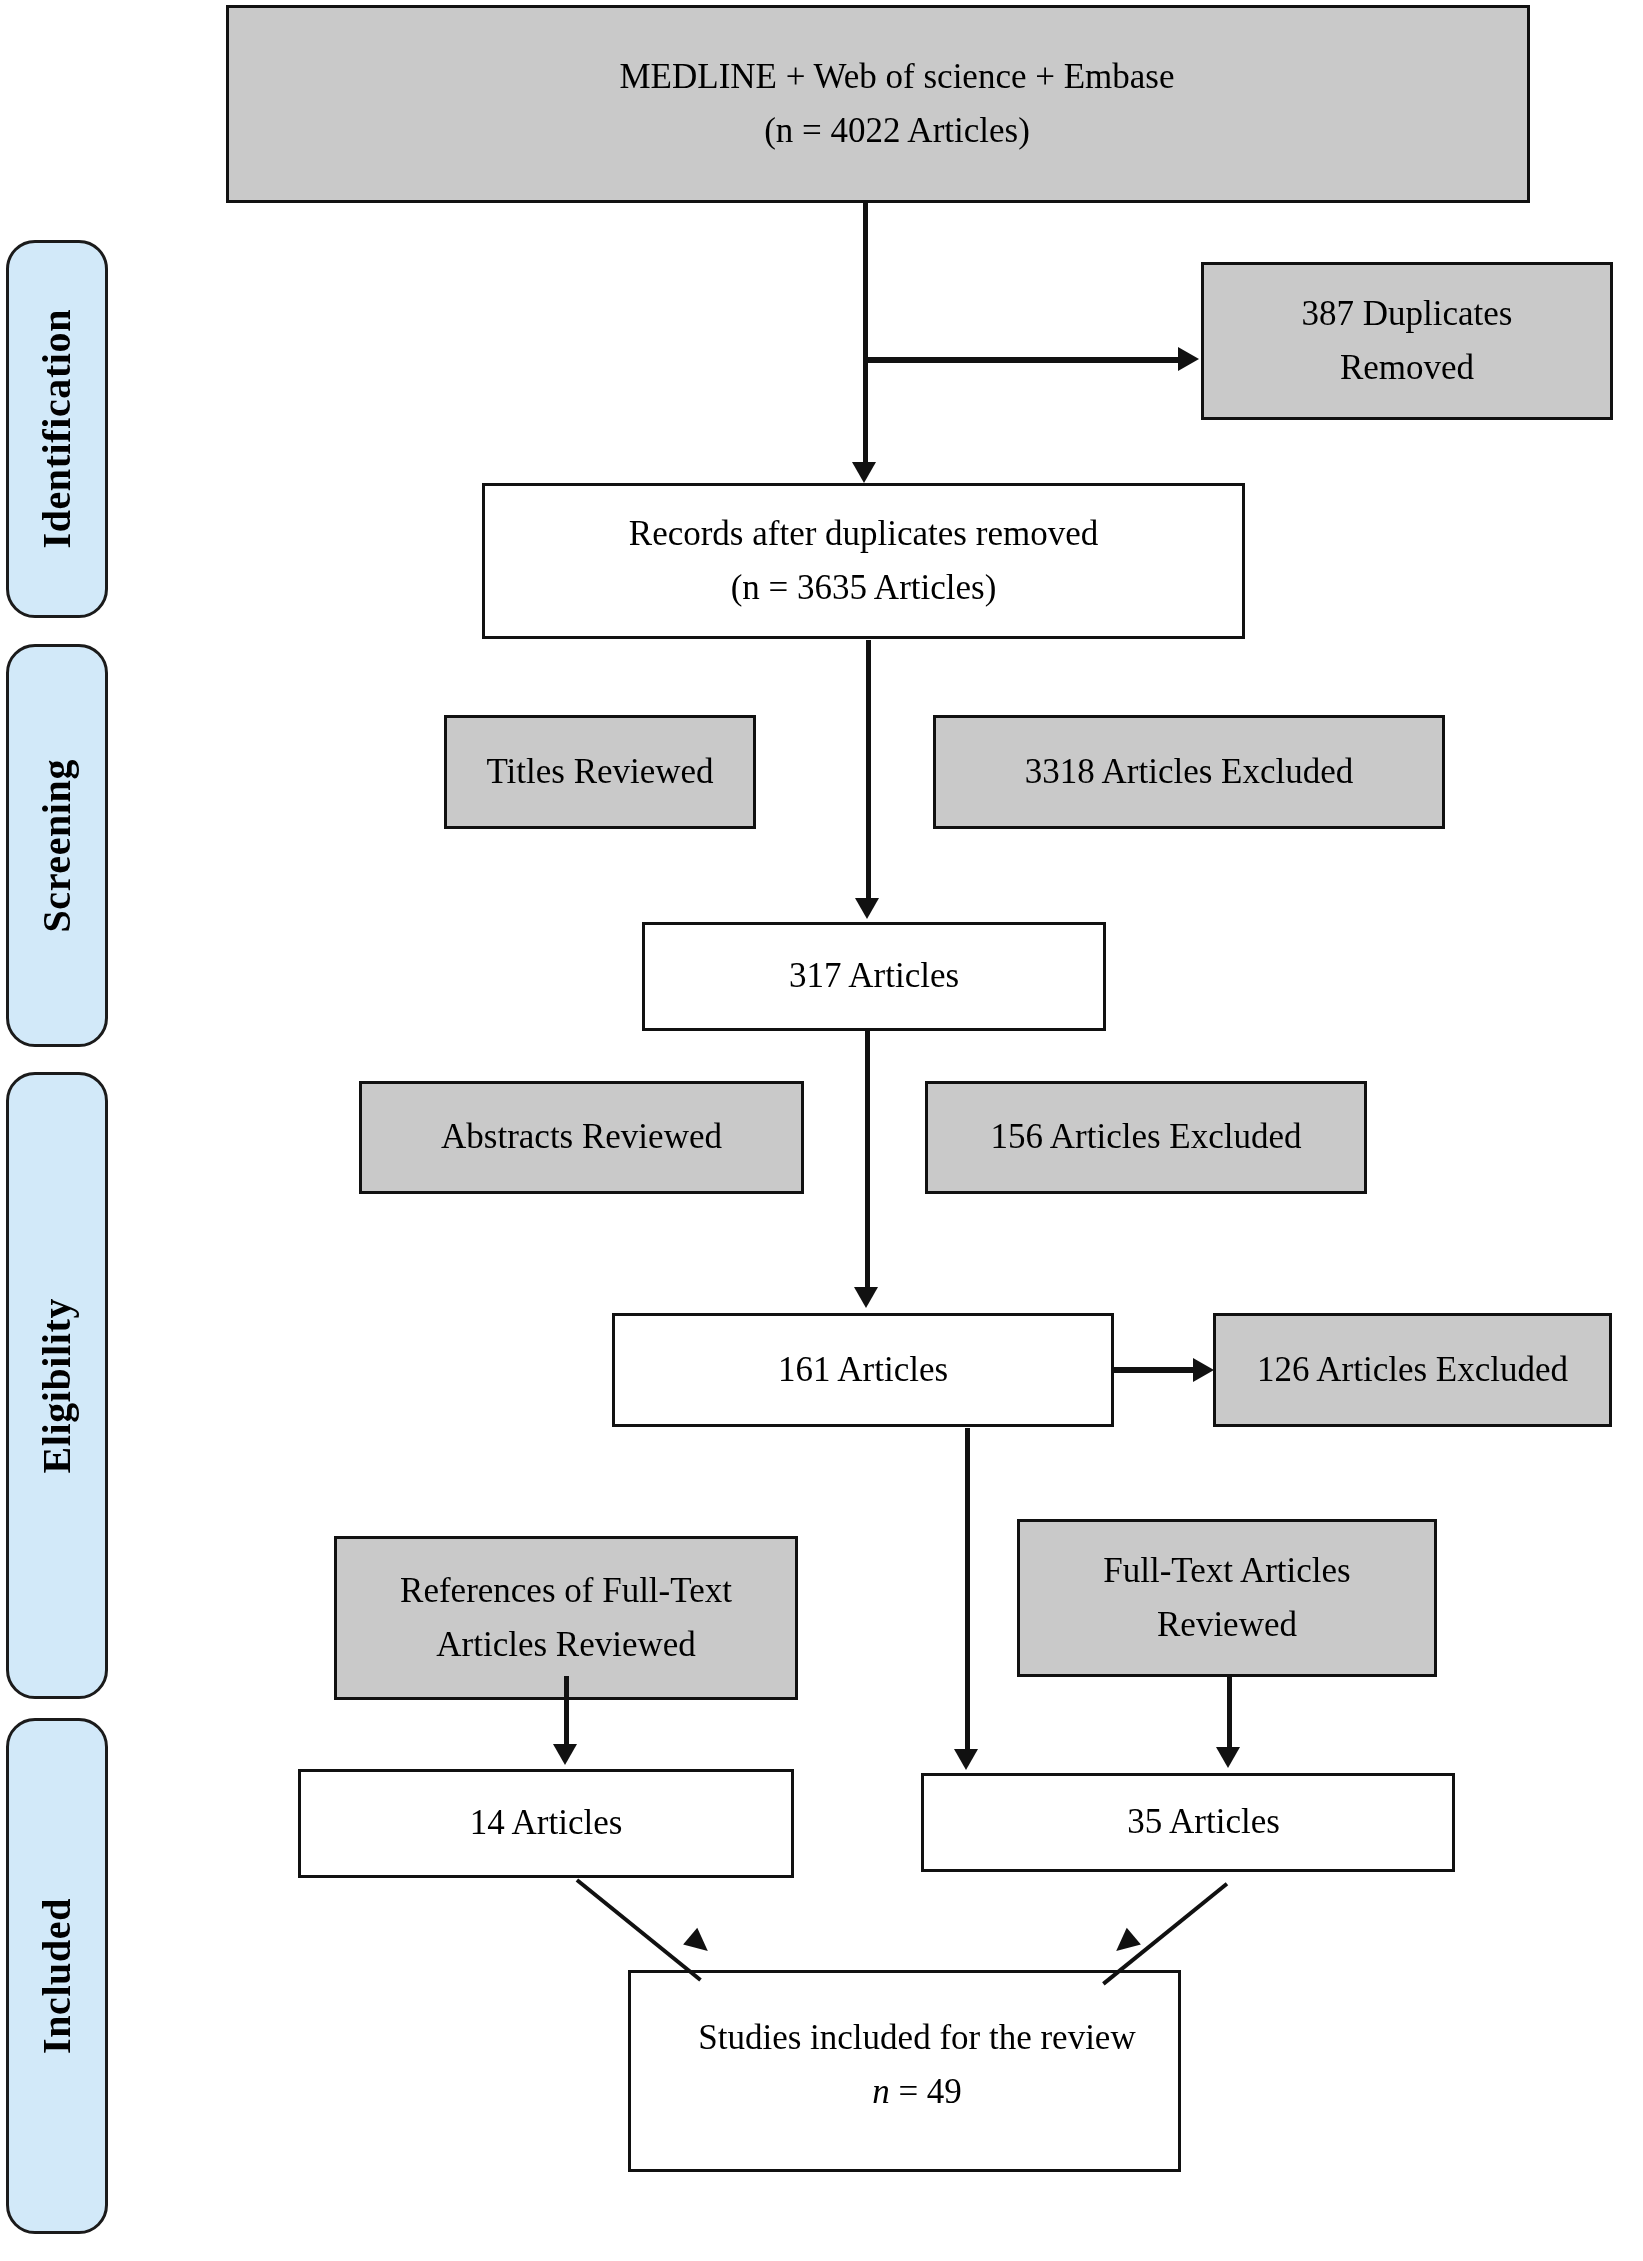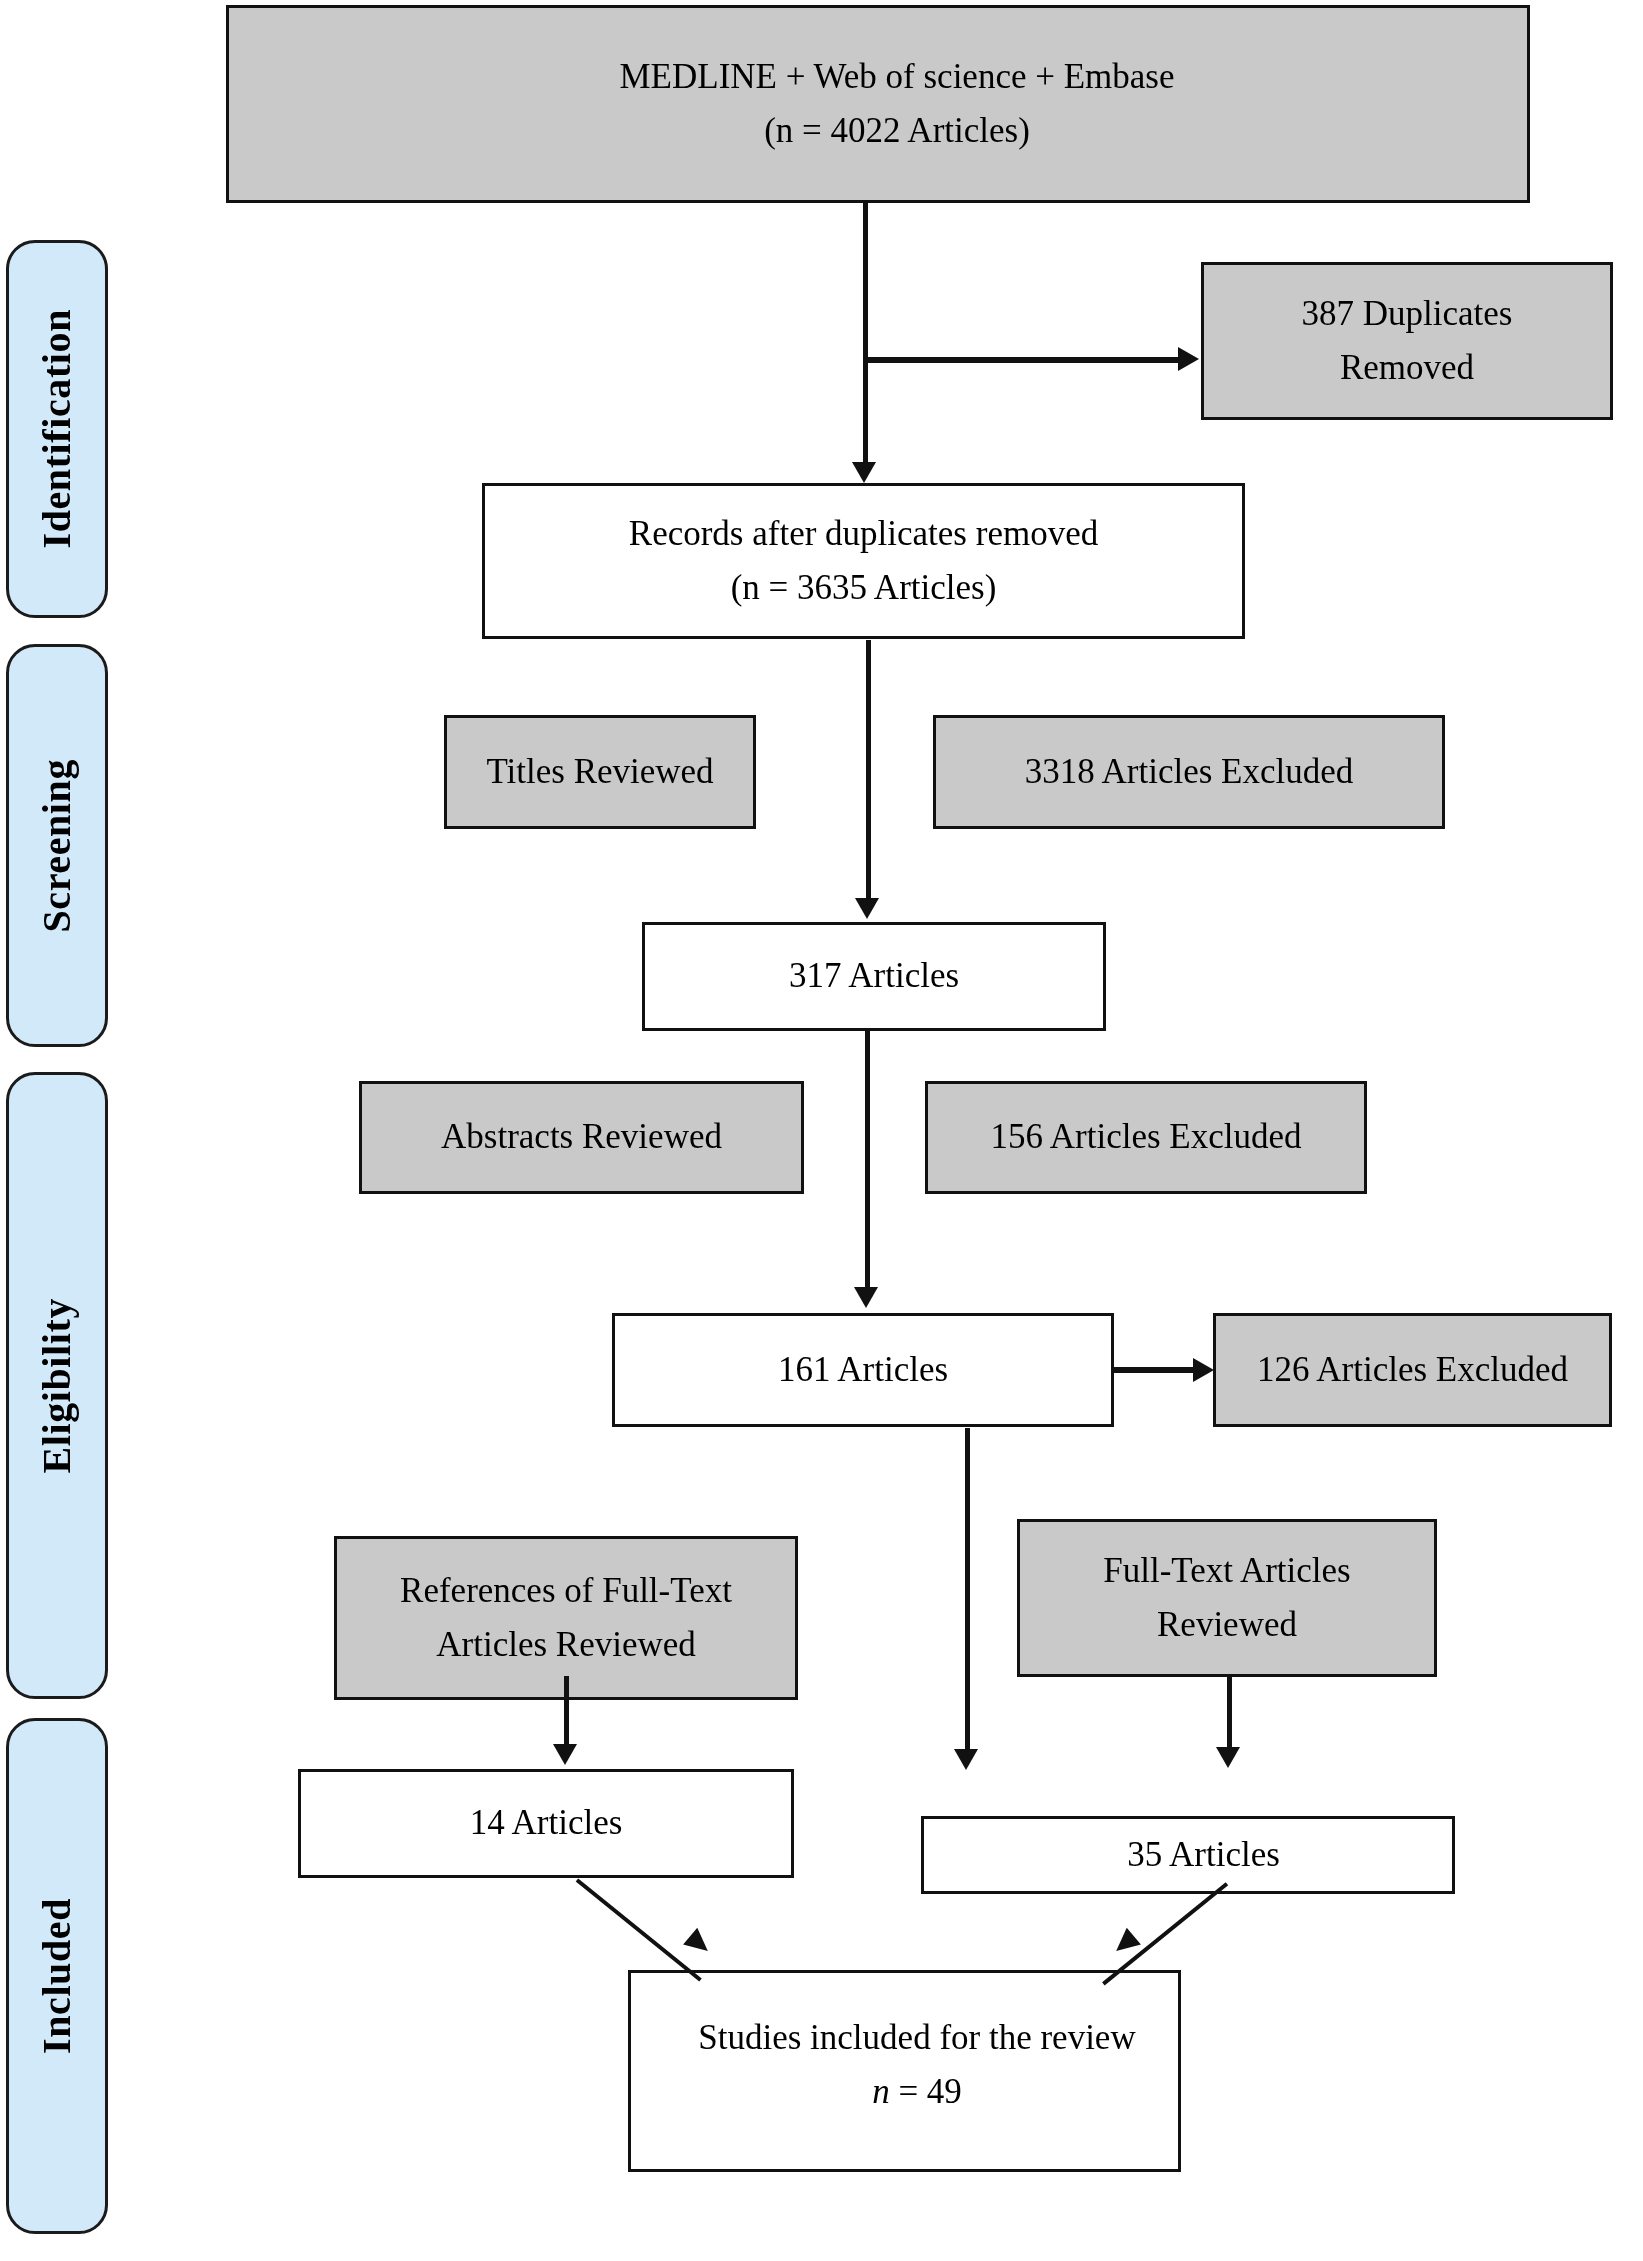--- a/index.html
+++ b/index.html
@@ -166,21 +166,21 @@
 
   <div class="node gray" style="left:1017px; top:1519px; width:420px; height:158px;">
     <span class="line">Full-Text Articles</span>
     <span class="line">Reviewed</span>
   </div>
 
   <div class="node white" style="left:298px; top:1769px; width:496px; height:109px;">
     <span class="line">14 Articles</span>
   </div>
 
-  <div class="node white" style="left:921px; top:1816px; width:534px; height:78px;padding-left:40px;">
+  <div class="node white" style="left:921px; top:1773px; width:534px; height:99px;padding-left:40px;">
     <span class="line">35 Articles</span>
   </div>
 
   <div class="node white" style="left:628px; top:1970px; width:553px; height:202px; justify-content:flex-start; padding-top:38px;padding-left:34px;">
     <span class="line">Studies included for the review</span>
     <span class="line">
       <span class="nvar">n</span><span> = 49</span>
     </span>
   </div>
 

